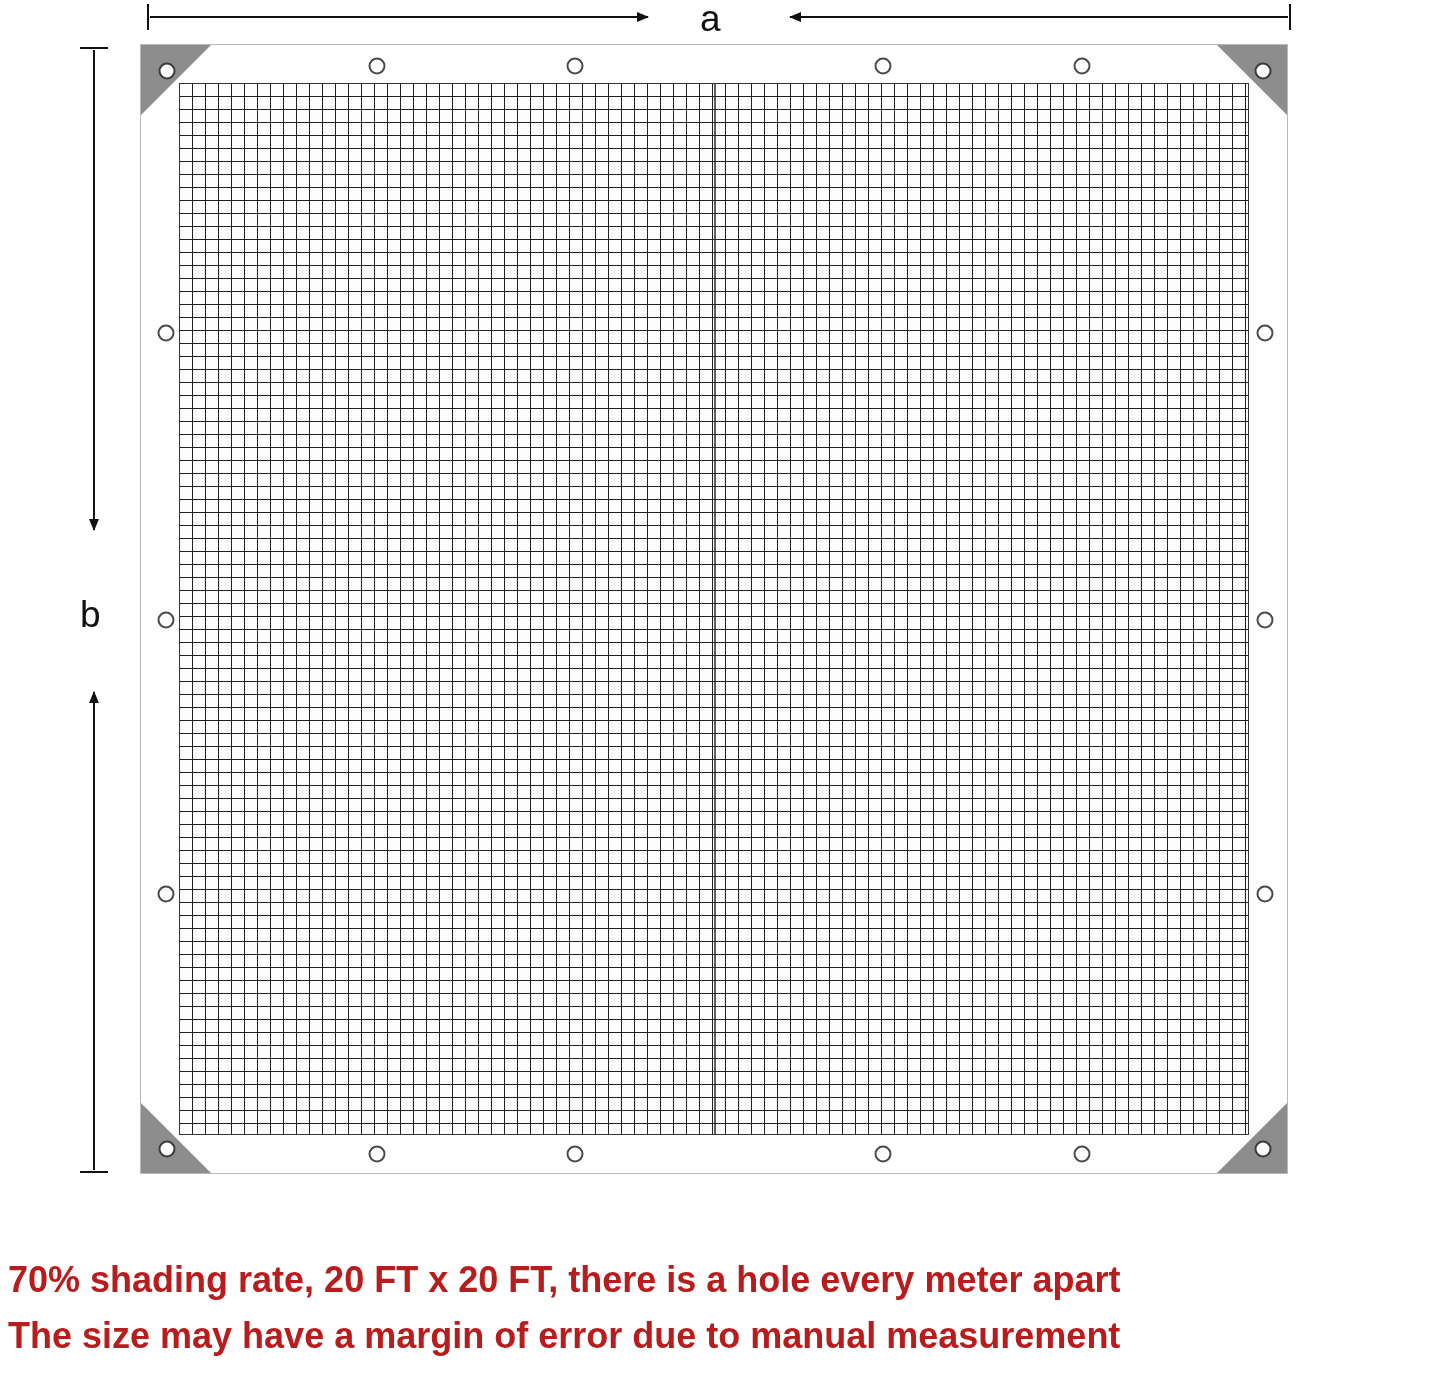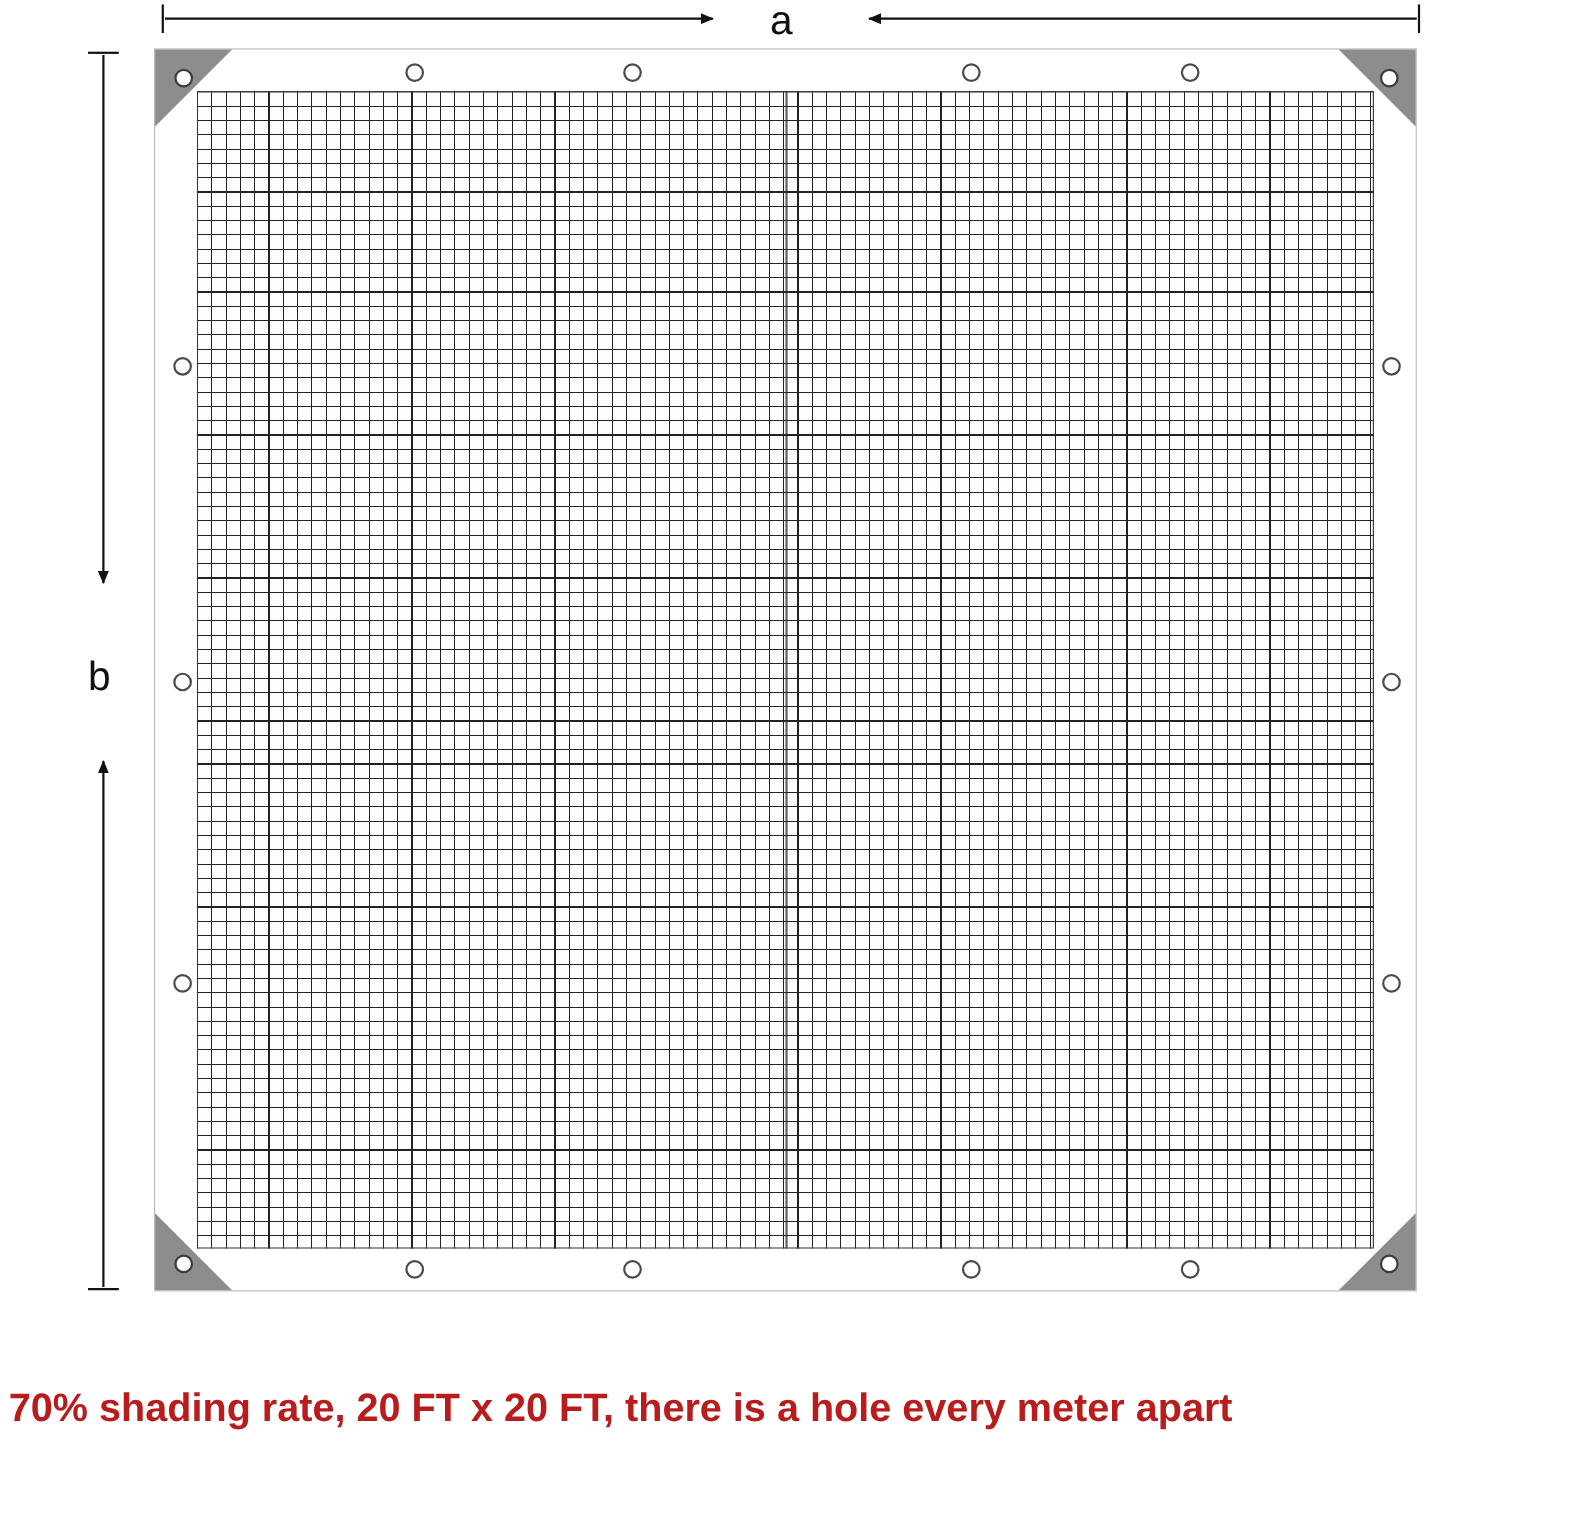--- a/index.html
+++ b/index.html
@@ -188,15 +188,16 @@
     <div class="grommet" style="left:25px; top:575px;"></div>
     <div class="grommet" style="left:25px; top:849px;"></div>
 
     <div class="grommet" style="left:1124px; top:288px;"></div>
     <div class="grommet" style="left:1124px; top:575px;"></div>
     <div class="grommet" style="left:1124px; top:849px;"></div>
   </div>
 
   <div id="caption">
     <div class="caption-line">70% shading  rate, 20 FT x 20 FT, there is a hole every meter apart</div>
+    <div class="caption-line">The size  may  have a margin of error due to manual measurement</div>
   </div>
 
 </div>
 
 </body></html>

